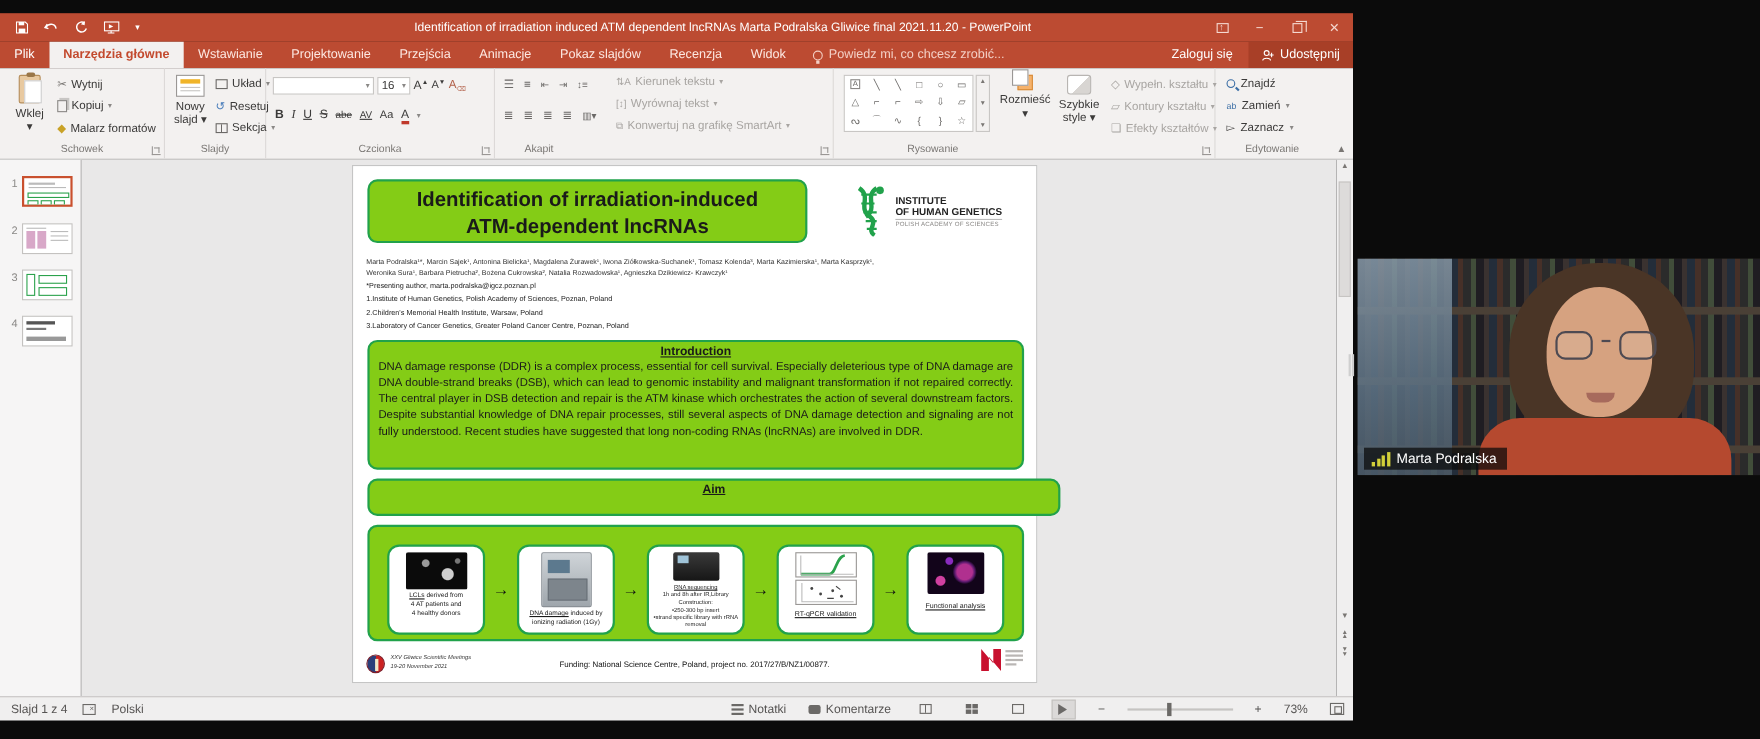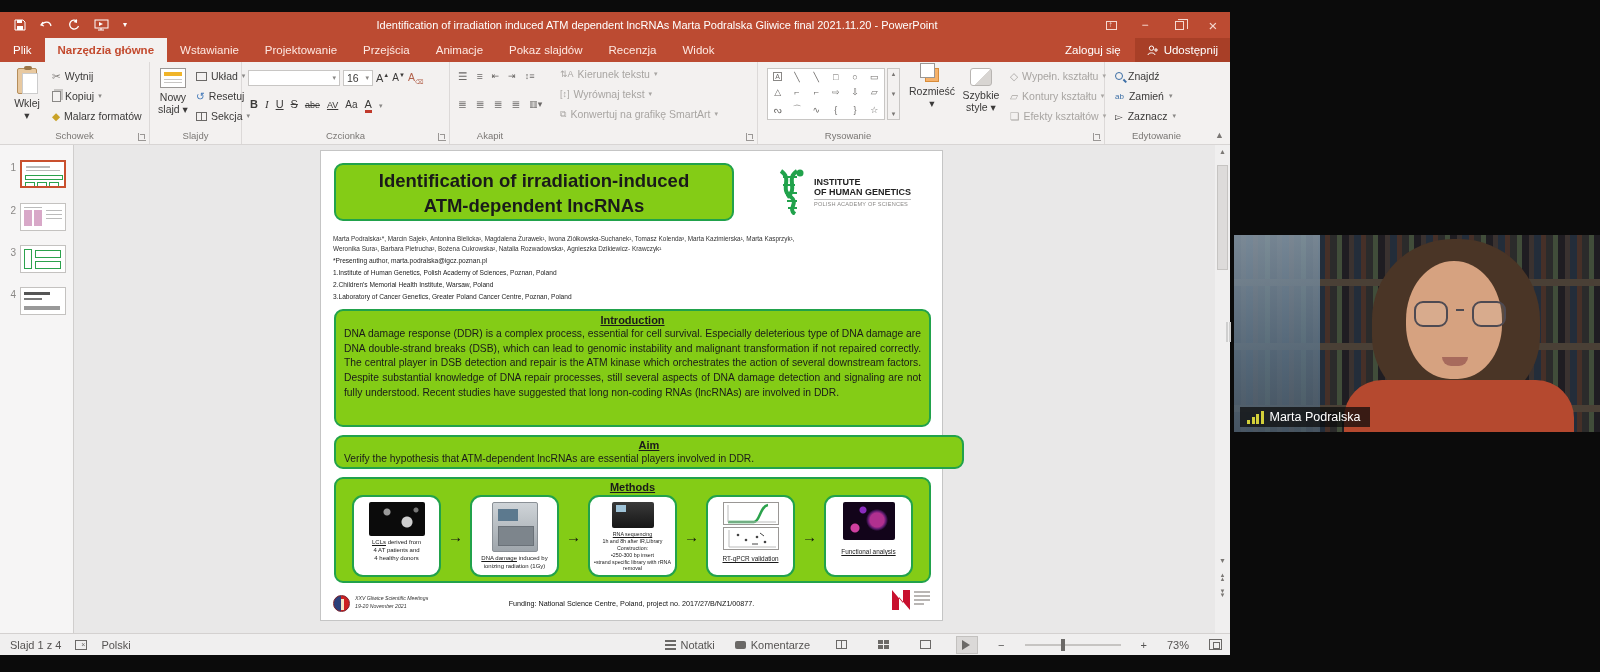--- a/index.html
+++ b/index.html
@@ -201,20 +201,24 @@
   <div class="tabrow">
     <span class="tab file">Plik</span>
     <span class="tab active">Narzędzia główne</span>
     <span class="tab">Wstawianie</span>
     <span class="tab">Projektowanie</span>
     <span class="tab">Przejścia</span>
     <span class="tab">Animacje</span>
     <span class="tab">Pokaz slajdów</span>
     <span class="tab">Recenzja</span>
     <span class="tab">Widok</span>
+    <span class="tellme">
+        <span class="bulb"></span>
+        <span>Powiedz mi, co chcesz zrobić...</span>
+      </span>
     <span class="tab-right">
       <span class="signin">Zaloguj się</span>
       <span class="share">
         <svg width="11" height="11" viewBox="0 0 11 11">
             <circle cx="4.5" cy="3.2" r="2.2" fill="none" stroke="#fff"></circle>
             <path d="M1 10 C1 7.2, 8 7.2, 8 10" fill="none" stroke="#fff"></path>
             <path d="M9 3 v4 M7 5 h4" stroke="#fff"></path>
           </svg>
         <span>Udostępnij</span>
       </span>
@@ -473,25 +477,23 @@
     <div class="meta" style="top:130px;">2.Children's Memorial Health Institute, Warsaw, Poland</div>
     <div class="meta" style="top:142px;">3.Laboratory of Cancer Genetics, Greater Poland Cancer Centre, Poznan, Poland</div>
 
     <div class="gbox" style="left:13px; top:158px; width:597px; height:118px; padding-top:3px;">
       <div class="sec-head">Introduction</div>
       <div class="sec-body">DNA damage response (DDR) is a complex process, essential for cell survival. Especially deleterious type of DNA damage are DNA double-strand breaks (DSB), which can lead to genomic instability and malignant transformation if not repaired correctly. The central player in DSB detection and repair is the ATM kinase which orchestrates the action of several downstream factors. Despite substantial knowledge of DNA repair processes, still several aspects of DNA damage detection and signaling are not fully understood. Recent studies have suggested that long non-coding RNAs (lncRNAs) are involved in DDR.</div>
     </div>
 
     <div class="gbox" style="left:13px; top:284px; width:630px; height:34px; padding-top:2px;">
       <div class="sec-head">Aim</div>
-      <div class="sec-body" style="text-align:left;">Verify the hypothesis that ATM-dependent lncRNAs are essential players involved in DDR.</div>
     </div>
 
     <div class="gbox" style="left:13px; top:326px; width:597px; height:106px; padding-top:2px;">
-      <div class="sec-head">Methods</div>
       <div class="steps">
         <div class="step">
           <div class="img-cells"></div>
           <div class="cap"><span class="u">LCLs</span><span> derived from
 4 AT patients and
 4 healthy donors</span></div>
         </div>
         <span class="marrow">→</span>
         <div class="step">
           <div class="img-machine"></div>

